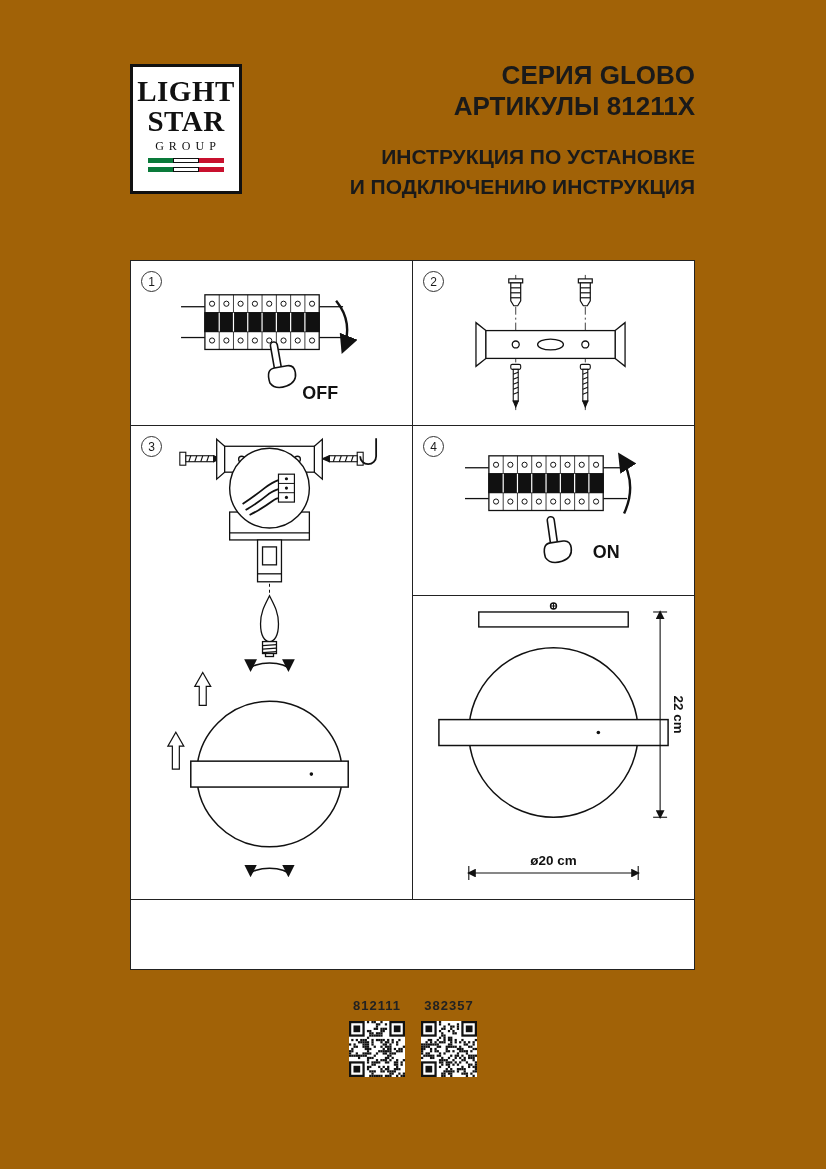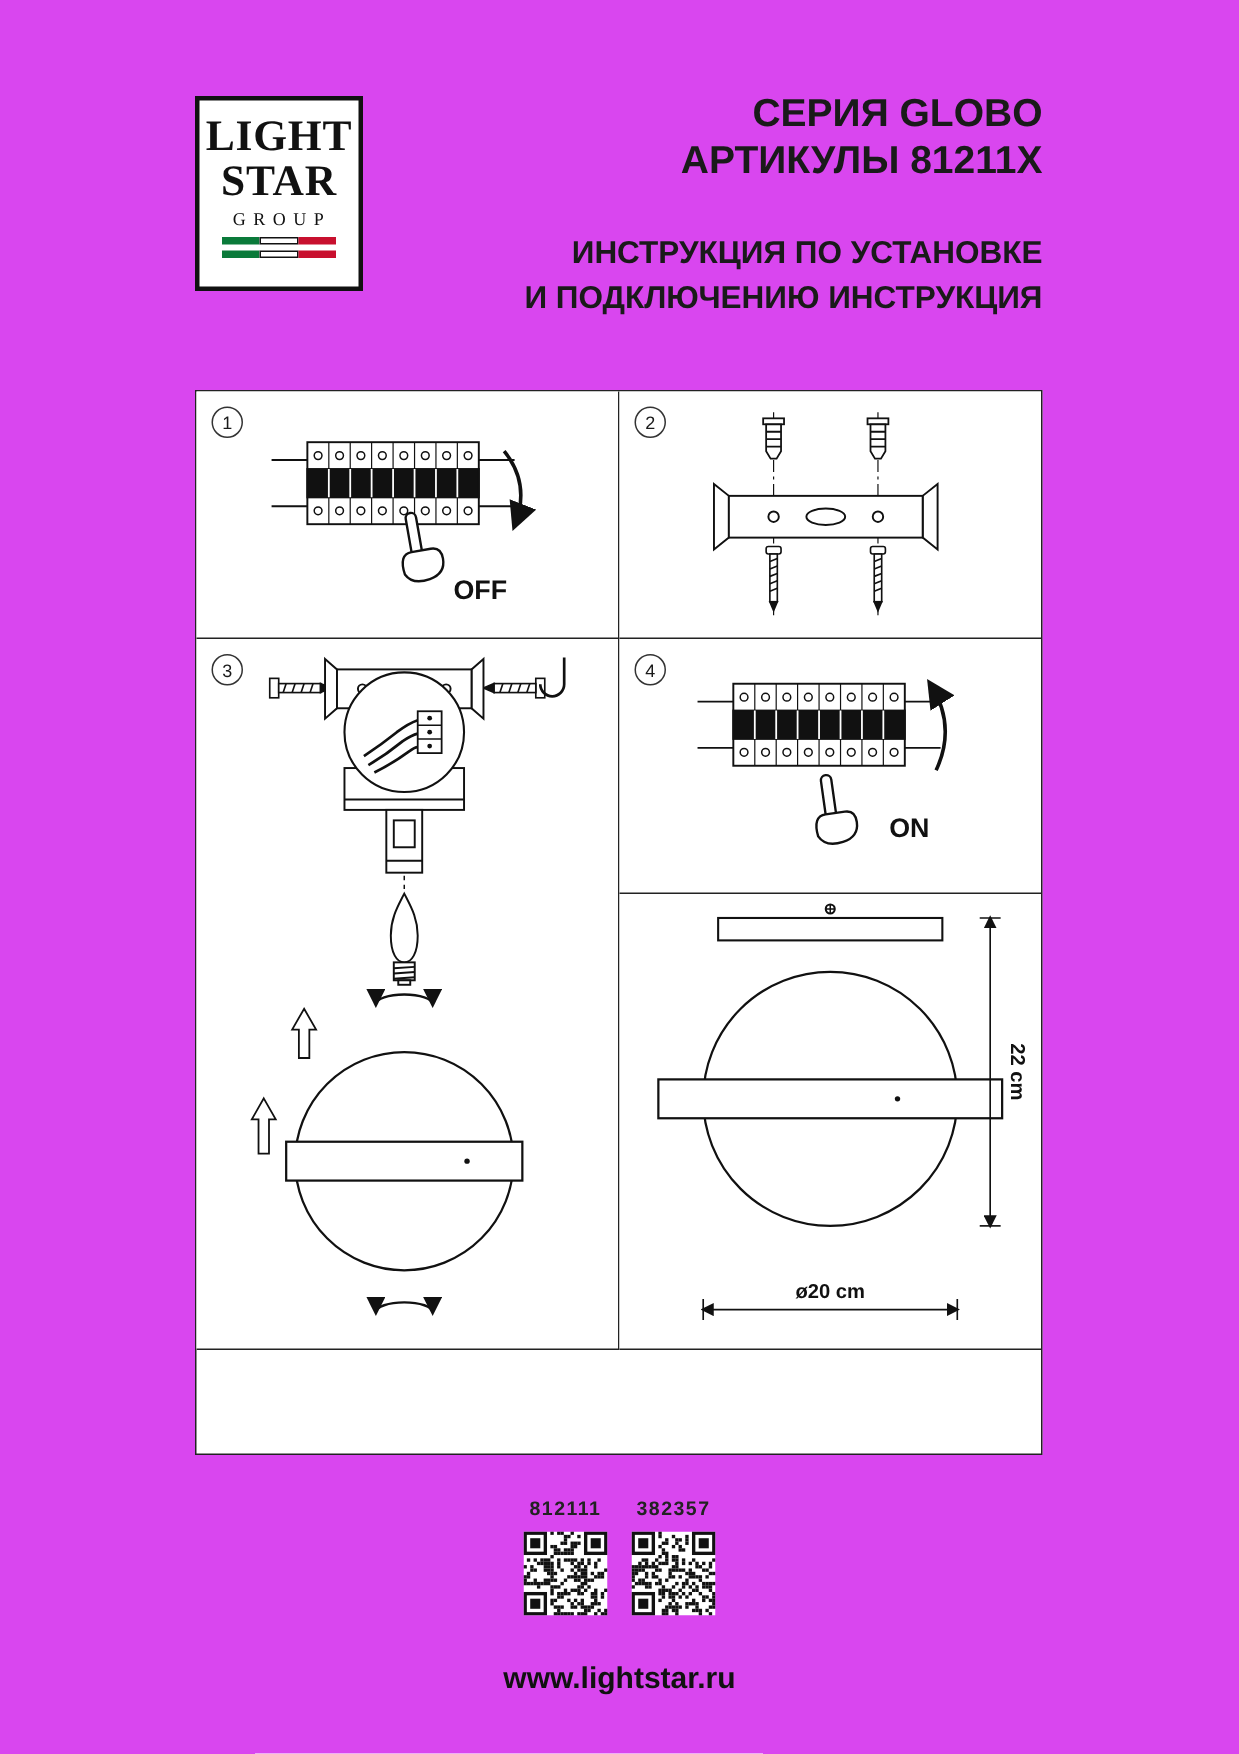--- a/index.html
+++ b/index.html
@@ -1,32 +1,32 @@
 <!DOCTYPE html>
 <html><head>
 <meta charset="utf-8">
 <style>
   * { margin:0; padding:0; box-sizing:border-box; }
   html,body { background:#ffffff; }
   body { font-family:"Liberation Sans","DejaVu Sans",sans-serif; color:#1a1a1a; }
-  .page { position:relative; width:826px; height:1169px; background:#d946ef; margin:0 auto; overflow:hidden; }
+  .page { position:relative; width:826px; height:1169px; background:#a16207; margin:0 auto; overflow:hidden; }
 
   
   .logo-box { position:absolute; left:130px; top:64px; width:112px; height:130px; border:3px solid #111; text-align:center; padding-top:9px; background:#fff; }
   .logo-l { font-family:"Liberation Serif","DejaVu Serif",serif; font-weight:bold; font-size:29px; line-height:30px; letter-spacing:.5px; color:#111; }
   .logo-group { font-family:"Liberation Serif","DejaVu Serif",serif; font-size:12px; letter-spacing:5px; margin:3px 0 0 4px; color:#111; }
   .flag-bar { width:76px; height:5px; margin:4px auto 0; display:flex; }
   .flag-bar .g { flex:1; background:#0a7a3a; }
   .flag-bar .w { flex:1; background:#fff; border:1px solid #111; }
   .flag-bar .r { flex:1; background:#c8102e; }
 
   
   .header-right { position:absolute; right:131px; top:60px; text-align:right; font-weight:bold; color:#1a1a1a; }
   .series-block div { font-size:26px; line-height:31px; }
-  .instr-block { margin-top:32px; }
+  .instr-block { margin-top:20px; }
   .instr-block div { font-size:21px; line-height:30px; }
 
   
   .grid { position:absolute; left:130px; top:260px; width:565px; height:710px; border:1.5px solid #222; background:#fff; }
   .cell { position:absolute; background:#fff; }
   .c1 { left:0; top:0; width:282px; height:165px; border-right:1.3px solid #222; border-bottom:1.3px solid #222; }
   .c2 { left:282px; top:0; right:0; height:165px; border-bottom:1.3px solid #222; }
   .c3 { left:0; top:165px; width:282px; height:474px; border-right:1.3px solid #222; border-bottom:1.3px solid #222; }
   .c4 { left:282px; top:165px; right:0; height:170px; border-bottom:1.3px solid #222; }
   .c5 { left:282px; top:335px; right:0; height:304px; border-bottom:1.3px solid #222; }
@@ -762,14 +762,13 @@
           <rect x="39.6" y="0" width="15.400000000000002" height="15.400000000000002" fill="#111"></rect>
           <rect x="41.800000000000004" y="2.2" width="11" height="11" fill="#fff"></rect>
           <rect x="44" y="4.4" width="6.6000000000000005" height="6.6000000000000005" fill="#111"></rect>
           <rect x="0" y="39.6" width="15.400000000000002" height="15.400000000000002" fill="#111"></rect>
           <rect x="2.2" y="41.800000000000004" width="11" height="11" fill="#fff"></rect>
           <rect x="4.4" y="44" width="6.6000000000000005" height="6.6000000000000005" fill="#111"></rect>
         </svg>
     </div>
   </div>
 
-  <div class="website">www.lightstar.ru</div>
 </div>
 
 </body></html>

